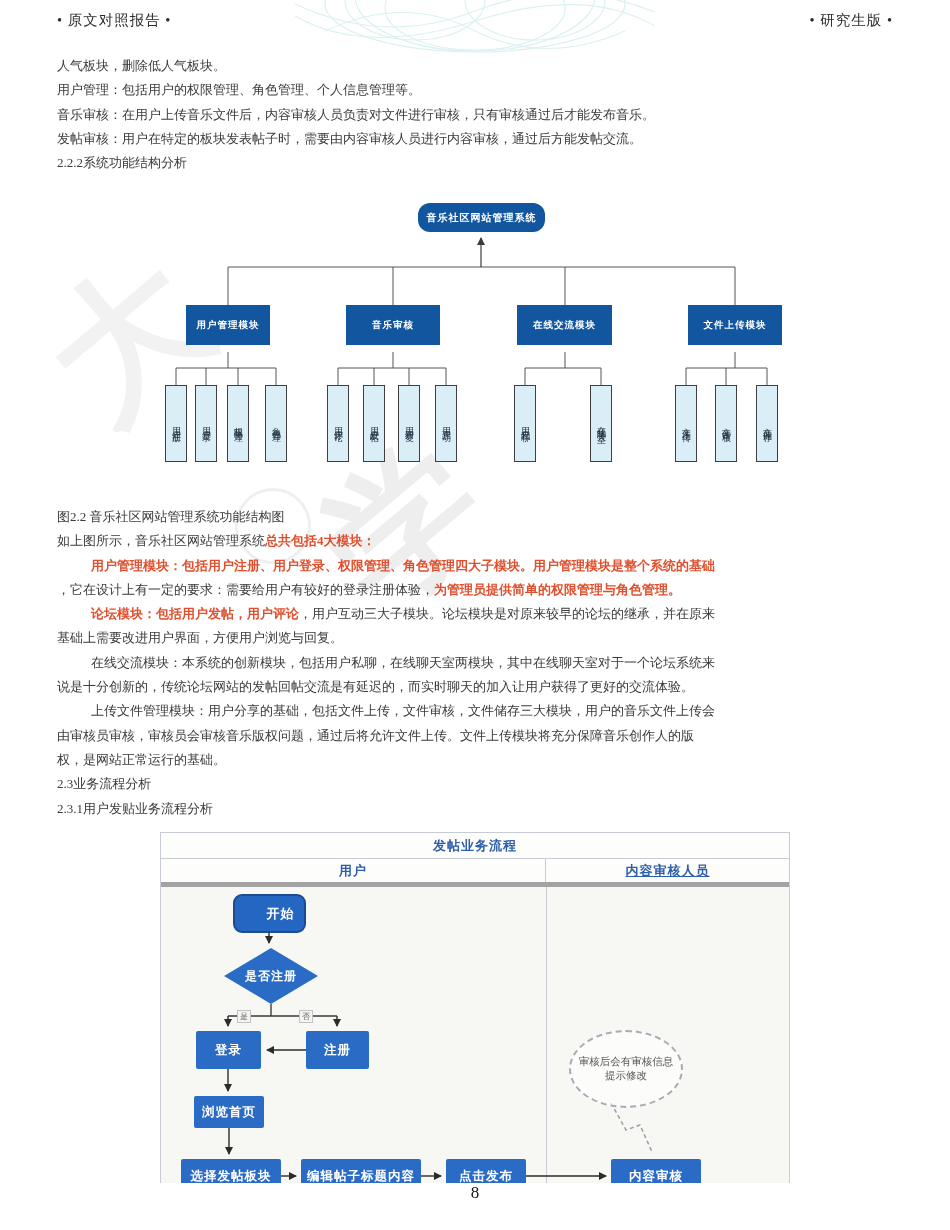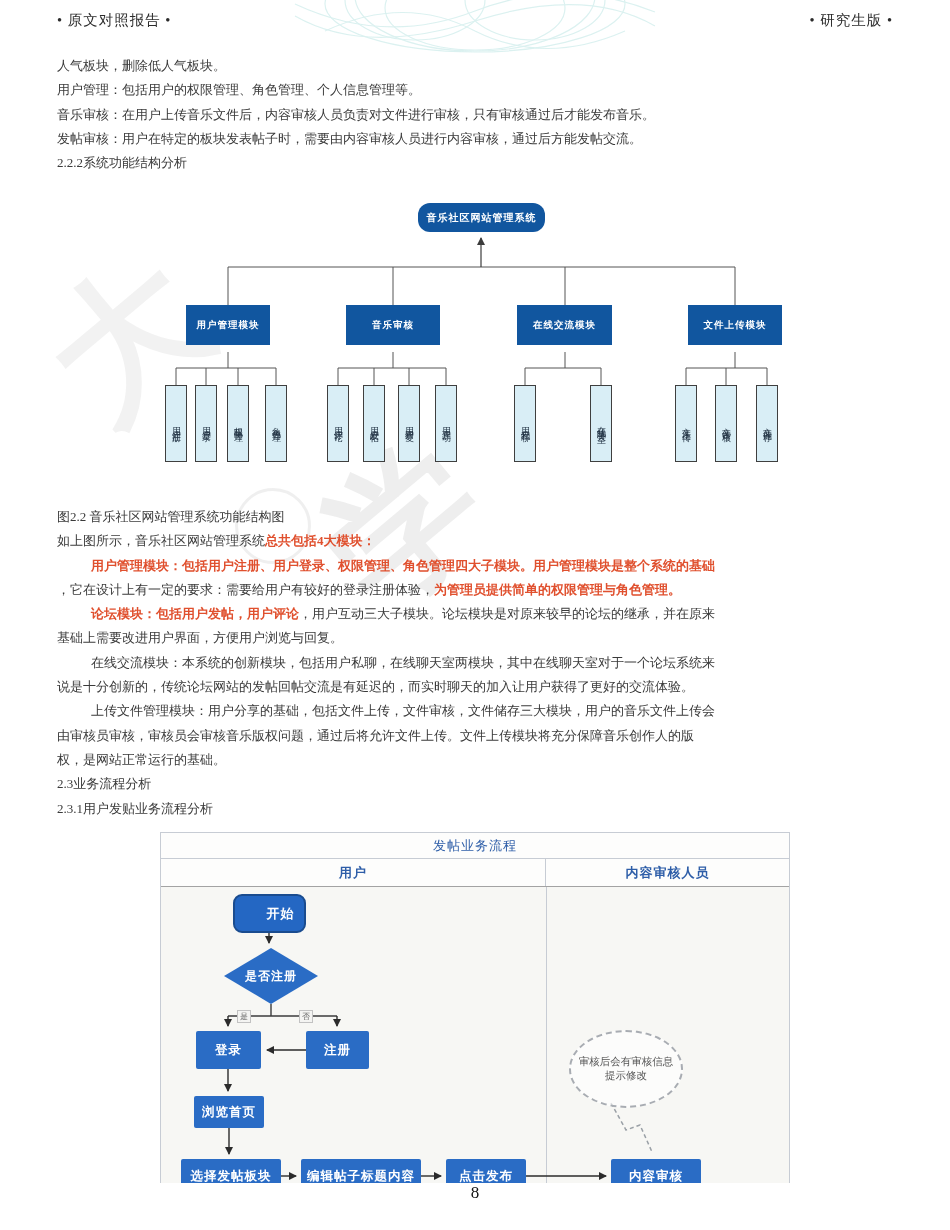--- a/index.html
+++ b/index.html
@@ -35,26 +35,26 @@
   .root { left:268px; top:3px; width:127px; height:29px; font-size:10px; font-weight:bold; letter-spacing:1px;border-radius:12px; }
   .l2 { top:105px; height:40px; font-size:9.5px; font-weight:bold; letter-spacing:1px;text-align:center; }
   .leaf { position:absolute; top:185px; width:22px; height:77px; background:#d9eef6; border:1px solid #3f3f3f;
           color:#223344; font-size:9px; display:flex; align-items:center; justify-content:center;
           writing-mode:vertical-rl; text-orientation:upright; letter-spacing:2px; }
 
   
   .fig2 { position:absolute; left:160px; top:832px; width:630px; height:351px; z-index:2;
           border:1px solid #c7ccd4; border-bottom:none; background:#f7f7f4; overflow:hidden; }
   .fig2-title { height:26px; background:#fdfdfc; border-bottom:1px solid #c7ccd4; display:flex; align-items:center; justify-content:center;
-                color:#2e5ea8; font-size:13px; font-weight:normal; letter-spacing:1px; }
-  .fig2-cols { display:flex; height:28px; background:#fdfdfc; border-bottom:1px solid #a3a3a3; }
+                color:#2e5ea8; font-size:13px; font-weight:bold; letter-spacing:1px; }
+  .fig2-cols { display:flex; height:28px; background:#fdfdfc; border-bottom:5px solid #a3a3a3; }
   .fig2-col-l { width:385px; border-right:1px solid #c7ccd4; display:flex; align-items:center; justify-content:center;
                 color:#2e5ea8; font-size:13px; font-weight:bold; letter-spacing:1px; }
   .fig2-col-r { flex:1; display:flex; align-items:center; justify-content:center;
-                color:#2e5ea8; font-size:13px; font-weight:bold; letter-spacing:1px; }
+                color:#2e5ea8; font-size:13px; font-weight:bold; letter-spacing:1px;text-decoration:underline; }
   .coldiv { position:absolute; left:385px; top:54px; width:1px; height:297px; background:#c7ccd4; }
   .fig2 svg.conn { position:absolute; left:0; top:0; pointer-events:none; }
 
   .fnode { position:absolute; background:#2a6cc5; color:#fff; font-size:12.5px; font-weight:600;
            display:flex; align-items:center; justify-content:center; border-radius:2px; letter-spacing:1px; }
   .fstart { left:72px; top:61px; width:73px; height:39px; border-radius:9px; border:2px solid #1a4c8f; background:#2467c3; font-size:13px;padding-left:22px; }
   .fdiamond { position:absolute; left:63px; top:115px; width:94px; height:56px; background:#2a6cc5;
               clip-path:polygon(50% 0,100% 50%,50% 100%,0 50%); display:flex; align-items:center; justify-content:center;
               color:#fff; font-size:12px; font-weight:600; letter-spacing:1px; }
   .flogin { left:35px; top:198px; width:65px; height:38px; }

